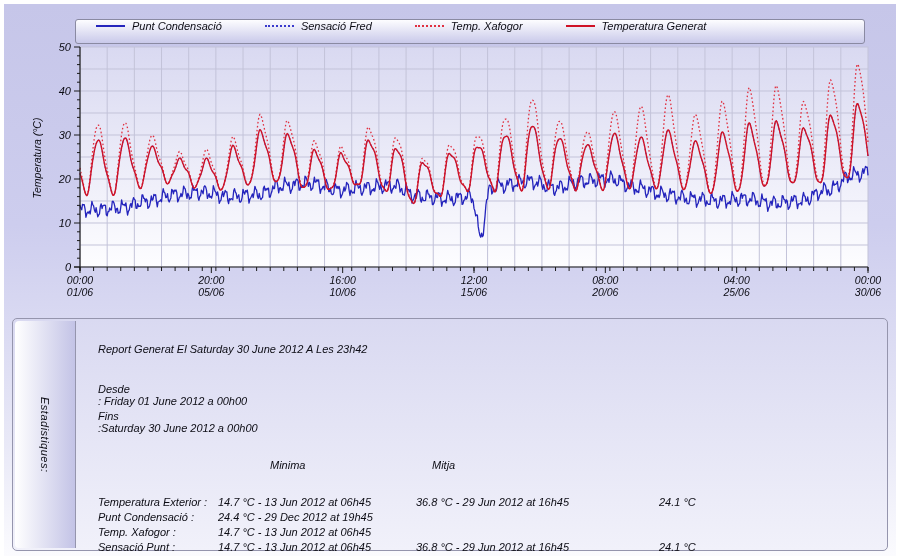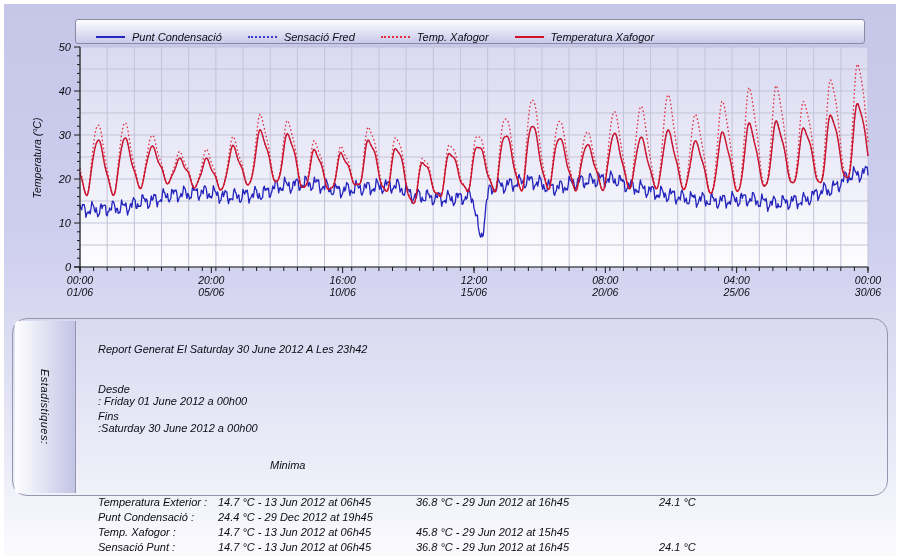--- a/index.html
+++ b/index.html
@@ -16,37 +16,37 @@
     border:2px solid #ffffff;
     background:linear-gradient(#c6c6e9 0%, #cdcdee 40%, #e9e9f7 80%, #fbfbfe 100%);
     font-style:italic;
     color:#0c0c14;
   }
   
   .legend-box{
     position:absolute;left:71px;top:15px;width:790px;height:25px;
     border:1px solid #8a8aa2;border-radius:3px;
     background:linear-gradient(#fdfdff, #c9c9ea);
-    display:flex;align-items:flex-end;
-    padding-left:20px;gap:26px;box-sizing:border-box;
+    display:flex;align-items:flex-start;
+    padding-left:20px;gap:43px;box-sizing:border-box;
   }
   .legend-item{display:flex;align-items:center;gap:7px;}
   .legend-swatch{width:29px;height:0;border-top-width:2px;}
   .legend-label{font-size:11px;white-space:nowrap;}
   
   #chart-svg{position:absolute;left:0;top:0;}
   .y-axis-title{
     position:absolute;left:-22px;top:148px;width:110px;
     transform:rotate(-90deg);
     font-size:10.5px;text-align:center;
   }
   
   .stats-panel{
-    position:absolute;left:8px;top:314px;width:876px;height:178px;
-    border:1px solid #9595ad;border-radius:15px;
+    position:absolute;left:8px;top:314px;width:876px;height:233px;
+    border:1px solid #9595ad;border-radius:5px;
     background:linear-gradient(#d9d9f1, #f1f1fa);
     box-sizing:border-box;
     padding-left:36px;
   }
   .stats-tab{
     position:absolute;left:2px;top:2px;bottom:2px;width:60px;
     border-right:1px solid #9595ad;
     border-radius:4px 0 0 4px;
     background:linear-gradient(90deg,#ffffff, #c3c3e6);
     display:flex;align-items:center;justify-content:center;
@@ -256,21 +256,21 @@
       <div class="legend-item">
         <div class="legend-swatch" style="border-top-style: dotted; border-top-color: rgb(58, 58, 204);"></div>
         <span class="legend-label">Sensació Fred</span>
       </div>
       <div class="legend-item">
         <div class="legend-swatch" style="border-top-style: dotted; border-top-color: rgb(224, 48, 64);"></div>
         <span class="legend-label">Temp. Xafogor</span>
       </div>
       <div class="legend-item">
         <div class="legend-swatch" style="border-top-style: solid; border-top-color: rgb(207, 18, 38);"></div>
-        <span class="legend-label">Temperatura Xafogor</span>
+        <span class="legend-label">Temperatura Generat</span>
       </div>
     </div>
 
   <div class="stats-panel">
     <div class="stats-tab">
       <span>Estadistiques:</span>
     </div>
     <div class="stats-content">
       <div class="report-line">Report Generat El Saturday 30 June 2012 A Les 23h42</div>
       <div class="range-line">
@@ -279,35 +279,35 @@
       </div>
       <div class="range-line">
         <span class="range-label">Fins</span>
         <span>:Saturday 30 June 2012 a 00h00</span>
       </div>
 
       <div class="stats-table" id="stats-table">
         <div class="stats-grid-row header">
           <span class="c1"></span>
           <span class="c2">Minima</span>
+          <span class="c4">Mitja</span>
         </div>
       <div class="stats-grid-row">
             <span class="c1">Temperatura Exterior :</span>
             <span class="c2">14.7 °C - 13 Jun 2012 at 06h45</span>
             <span class="c3">36.8 °C - 29 Jun 2012 at 16h45</span>
             <span class="c4">24.1 °C</span>
           </div>
           <div class="stats-grid-row">
             <span class="c1">Punt Condensació :</span>
             <span class="c3">24.4 °C - 29 Dec 2012 at 19h45</span>
           </div>
           <div class="stats-grid-row">
             <span class="c1">Temp. Xafogor :</span>
             <span class="c2">14.7 °C - 13 Jun 2012 at 06h45</span>
-            <span class="c3">45.8 °C - 29 Jun 2012 at 15h45</span>
           </div>
           <div class="stats-grid-row">
             <span class="c1">Sensació Punt :</span>
             <span class="c2">14.7 °C - 13 Jun 2012 at 06h45</span>
             <span class="c3">36.8 °C - 29 Jun 2012 at 16h45</span>
             <span class="c4">24.1 °C</span>
           </div>
         </div>
     </div>
   </div>

